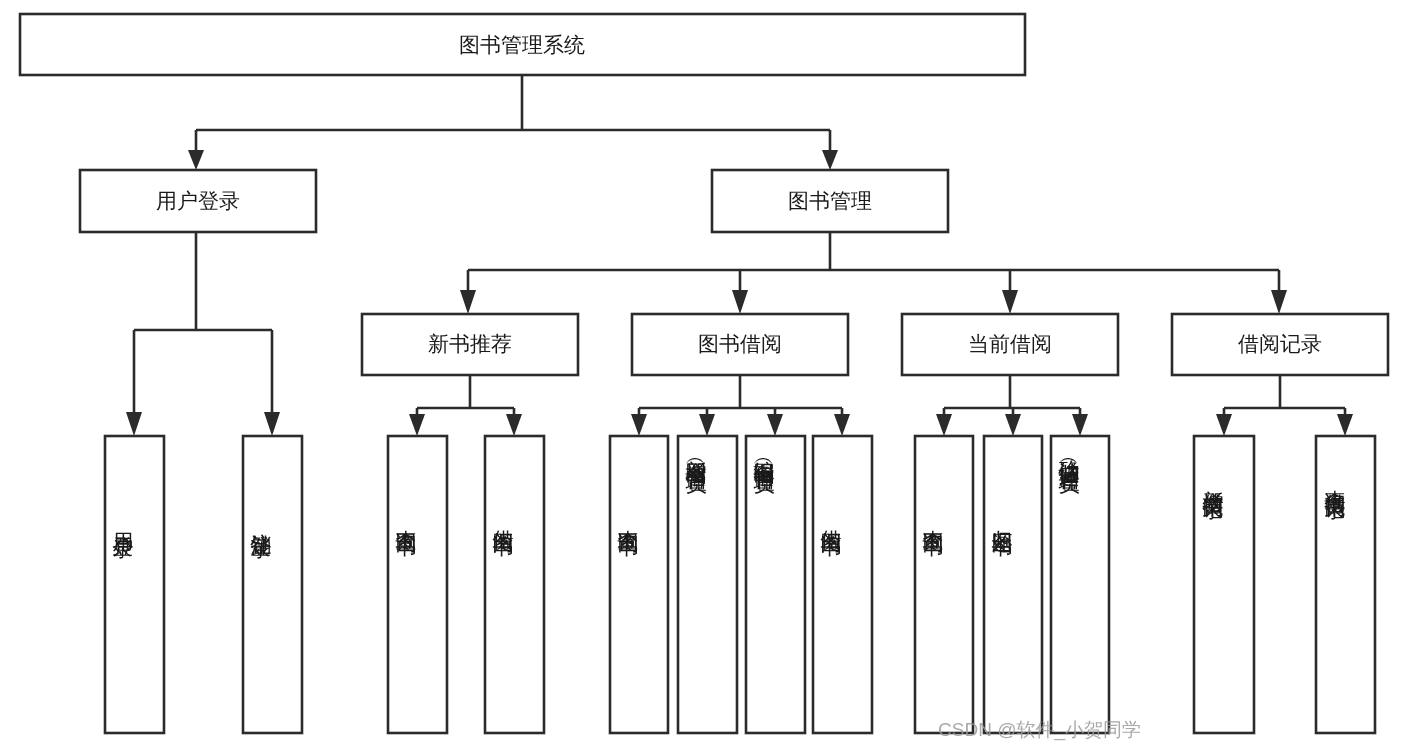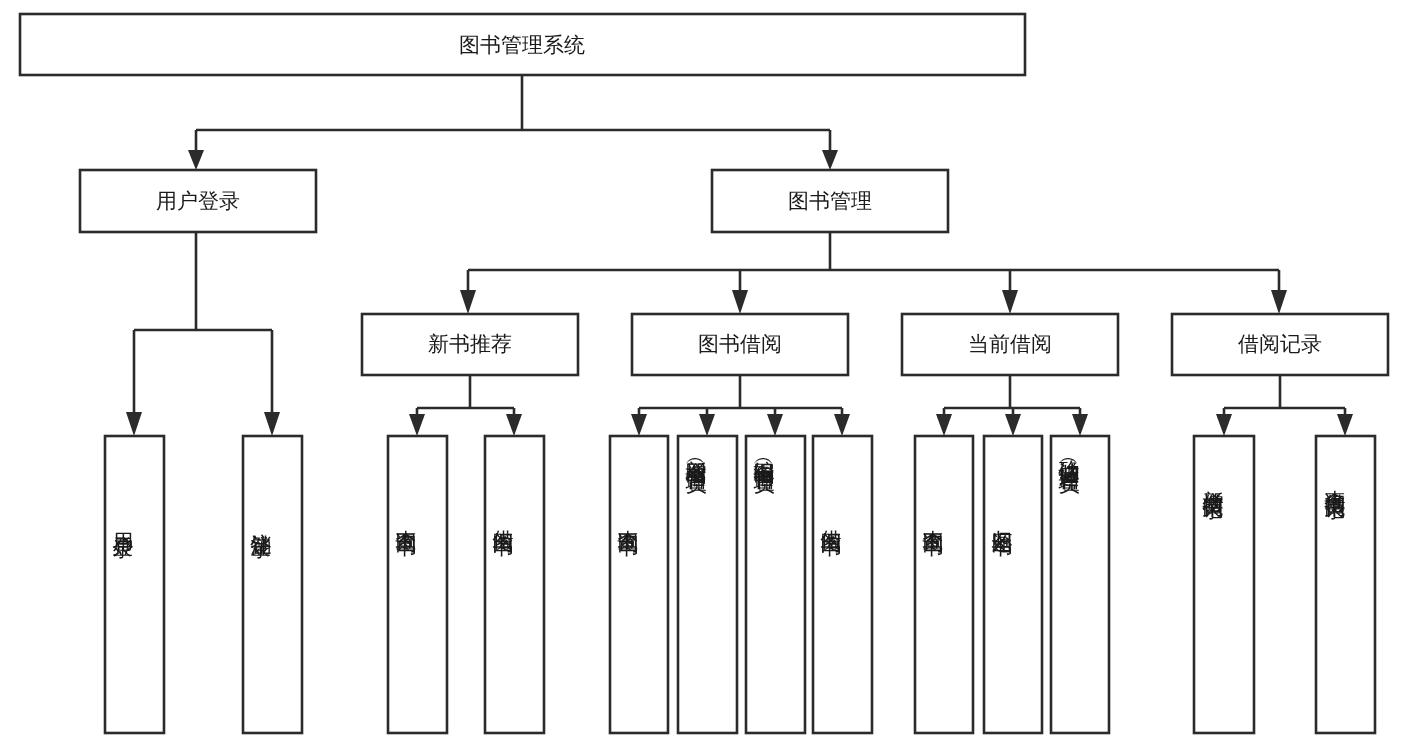--- a/index.html
+++ b/index.html
@@ -208,13 +208,14 @@
   <div class="leaf-label" style="left:754px; top:443px; height:290px;">编辑图书（管理员）</div>
   <div class="leaf-label" style="left:821px; top:513px; height:200px;">借阅图书</div>
 
   <div class="leaf-label" style="left:923px; top:513px; height:200px;">查询图书</div>
   <div class="leaf-label" style="left:992px; top:513px; height:200px;">归还图书</div>
   <div class="leaf-label" style="left:1059px; top:443px; height:290px;">确认归还（管理员）</div>
 
   <div class="leaf-label" style="left:1203px; top:473px; height:250px;">新增借阅记录</div>
   <div class="leaf-label" style="left:1325px; top:473px; height:250px;">查询借阅记录</div>
 
+  <div class="watermark">CSDN @软件_小贺同学</div>
 </div>
 
 </body></html>

